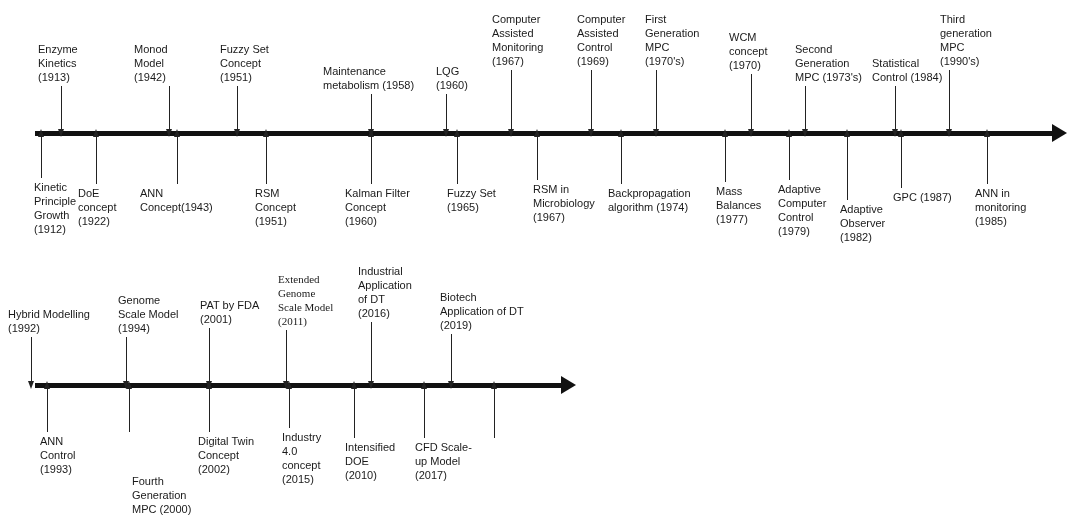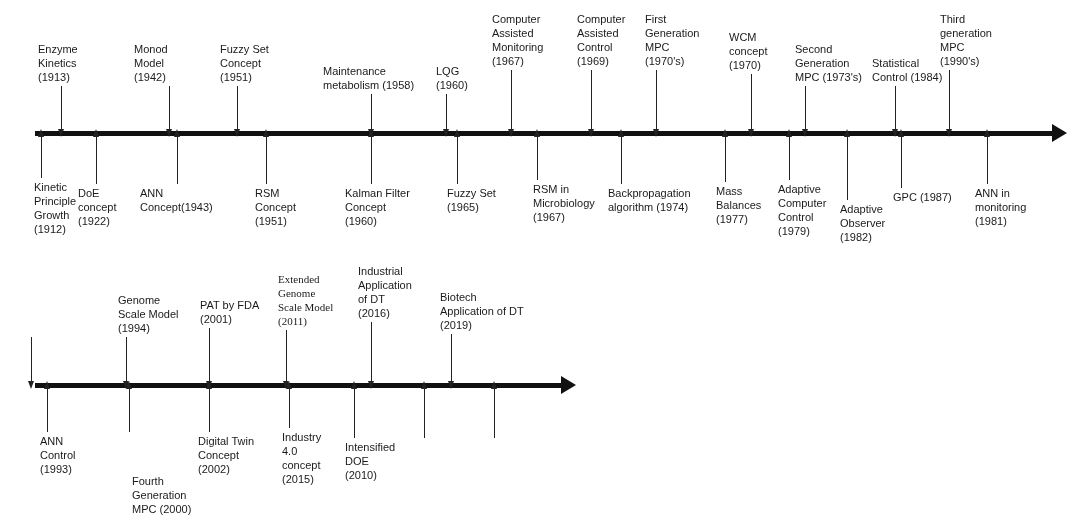--- a/index.html
+++ b/index.html
@@ -179,29 +179,31 @@
 (1982)</div>
       <div class="connector" style="left: 847px; top: 137px; height: 63px;">
         <span class="c-head up"></span>
       </div>
       <div class="ev-label" style="left: 893px; top: 190px;">GPC (1987)</div>
       <div class="connector" style="left: 901px; top: 137px; height: 51px;">
         <span class="c-head up"></span>
       </div>
       <div class="ev-label" style="left: 975px; top: 186px;">ANN in
 monitoring
-(1981)</div>
+(1985)</div>
       <div class="connector" style="left: 987px; top: 137px; height: 47px;">
         <span class="c-head up"></span>
       </div>
     </div>
     <div class="tl-group">
       <div class="tl-line" style="left: 35px; top: 382.5px; width: 526px;">
         <span class="tl-head"></span>
       </div>
+      <div class="ev-label" style="left: 8px; top: 307px;">Hybrid Modelling
+(1992)</div>
       <div class="connector" style="left: 31px; top: 337px; height: 44px;">
         <span class="c-head down"></span>
       </div>
       <div class="ev-label" style="left: 118px; top: 293px;">Genome
 Scale Model
 (1994)</div>
       <div class="connector" style="left: 126px; top: 337px; height: 44px;">
         <span class="c-head down"></span>
       </div>
       <div class="ev-label" style="left: 200px; top: 298px;">PAT by FDA
@@ -253,20 +255,23 @@
 (2015)</div>
       <div class="connector" style="left: 289px; top: 389px; height: 39px;">
         <span class="c-head up"></span>
       </div>
       <div class="ev-label" style="left: 345px; top: 440px;">Intensified
 DOE
 (2010)</div>
       <div class="connector" style="left: 354px; top: 389px; height: 49px;">
         <span class="c-head up"></span>
       </div>
+      <div class="ev-label" style="left: 415px; top: 440px;">CFD Scale-
+up Model
+(2017)</div>
       <div class="connector" style="left: 424px; top: 389px; height: 49px;">
         <span class="c-head up"></span>
       </div>
       <div class="connector" style="left: 494px; top: 389px; height: 49px;">
         <span class="c-head up"></span>
       </div>
     </div>
   </div>
 
 </body></html>

